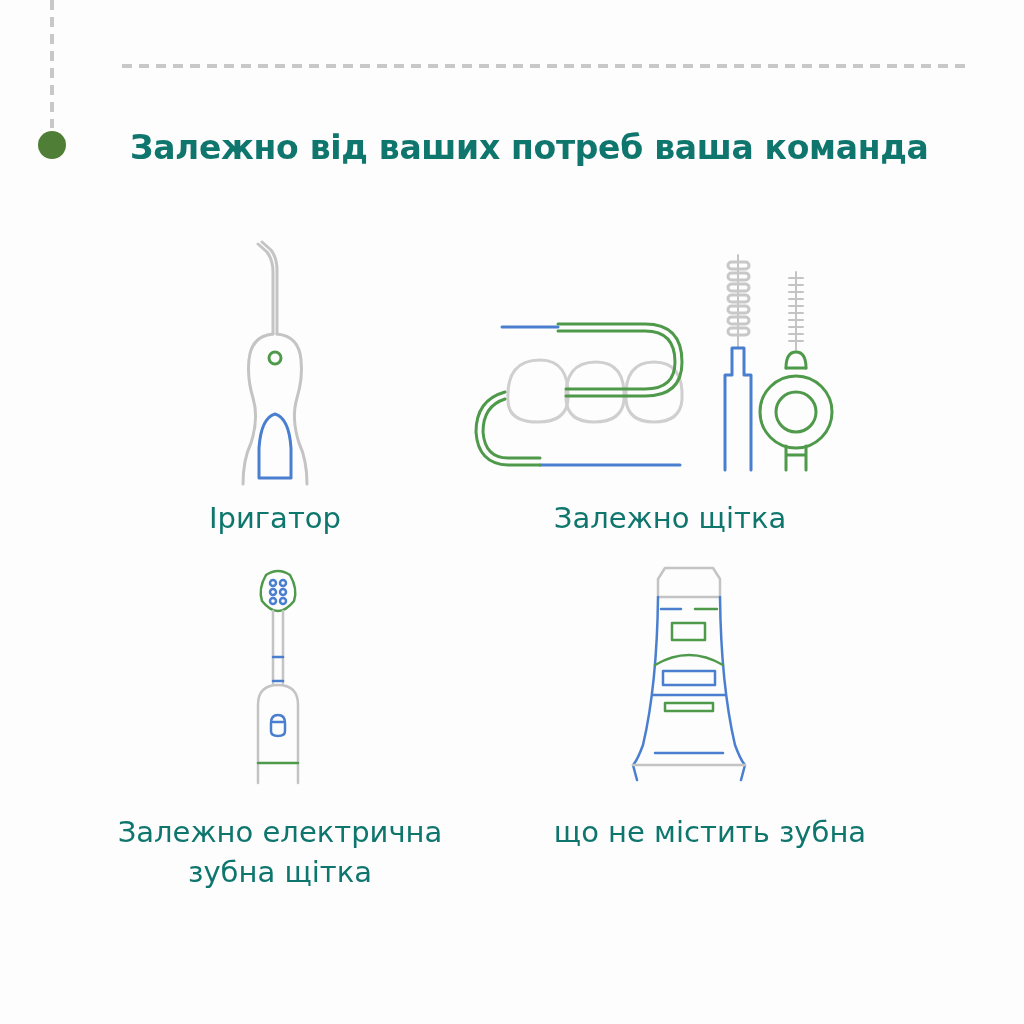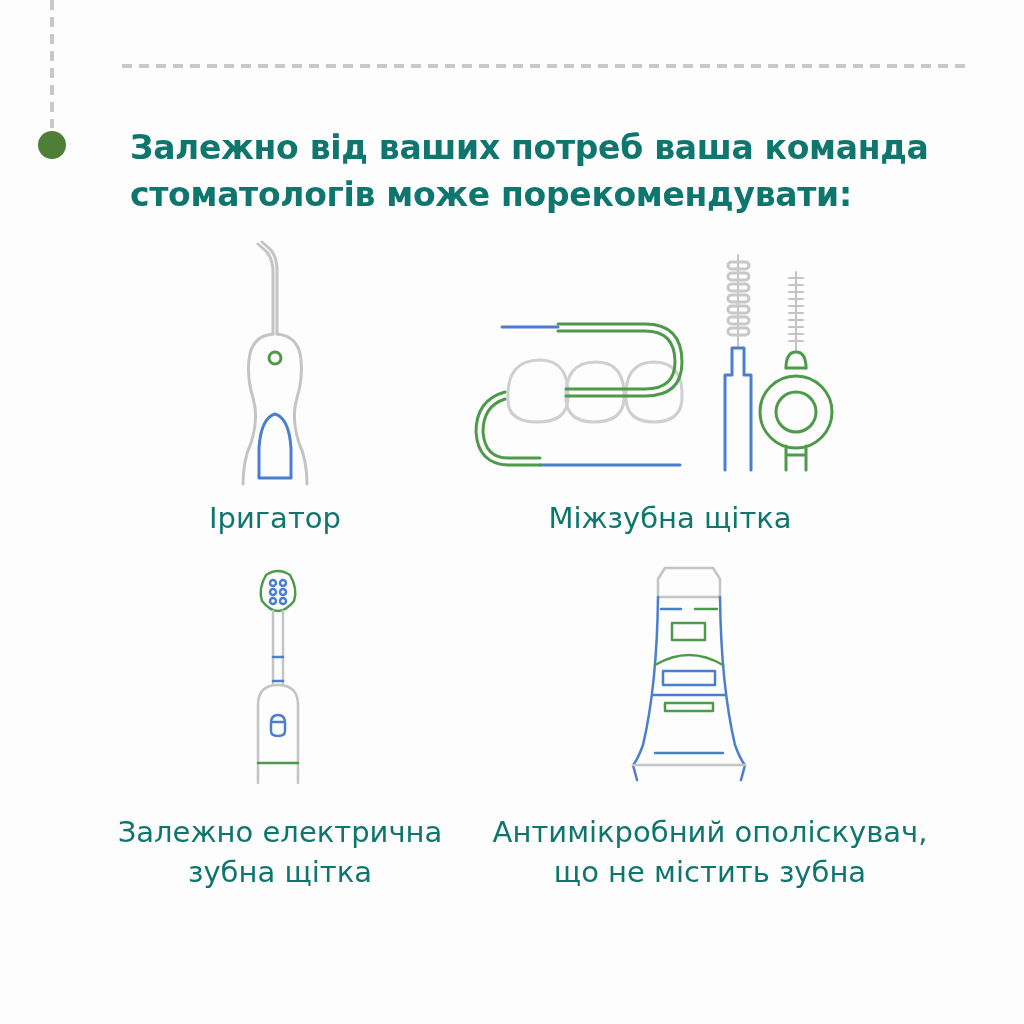--- a/index.html
+++ b/index.html
@@ -36,21 +36,20 @@
   </style>
 </head>
 <body>
 
 <div class="vline"></div>
 <div class="hline"></div>
 <div class="dot"></div>
 
 <div class="heading">
   <div>Залежно від ваших потреб ваша команда</div>
-  <div>стоматологів може порекомендувати:</div>
 </div>
 
 <svg class="icon" style="left:225px;top:238px" width="100" height="250" viewBox="0 0 100 250" fill="none" stroke-width="3" stroke-linecap="round" stroke-linejoin="round">
   <path d="M33 6 L42 14 Q48 22 48 34 L48 96" stroke="#c4c4c4"></path>
   <path d="M37 4 L46 12 Q52 20 52 32 L52 96" stroke="#c4c4c4"></path>
   <path d="M48 96 Q26 98 24 122 Q22 140 28 160 Q34 180 26 205 Q18 222 18 246" stroke="#c4c4c4"></path>
   <path d="M52 96 Q74 98 76 122 Q78 140 72 160 Q66 180 74 205 Q82 222 82 246" stroke="#c4c4c4"></path>
   <circle cx="50" cy="120" r="6" stroke="#4e9a4a"></circle>
   <path d="M34 240 L34 210 Q36 180 50 176 Q64 180 66 210 L66 240 Z" stroke="#4a7fd0"></path>
 </svg>
@@ -95,21 +94,21 @@
       <line x1="319" y1="91" x2="333" y2="91"></line>
   </g>
   <path d="M316 118 Q316 102 326 102 Q336 102 336 118" stroke="#4e9a4a"></path>
   <circle cx="326" cy="162" r="36" stroke="#4e9a4a"></circle>
   <circle cx="326" cy="162" r="20" stroke="#4e9a4a"></circle>
   <line x1="316" y1="118" x2="336" y2="118" stroke="#4e9a4a"></line>
   <path d="M316 196 L316 220 M336 196 L336 220 M316 205 L336 205" stroke="#4e9a4a"></path>
 </svg>
 
 <div class="label" style="left:180px;top:498px;width:190px">Іригатор</div>
-<div class="label" style="left:520px;top:498px;width:300px">Міжзубна щітка</div>
+<div class="label" style="left:520px;top:498px;width:300px">Залежно щітка</div>
 
 <svg class="icon" style="left:240px;top:565px" width="80" height="220" viewBox="0 0 80 220" fill="none" stroke-width="2.5" stroke-linecap="round" stroke-linejoin="round">
   <path d="M26 10 Q38 2 50 10 Q58 24 54 36 Q46 46 38 46 Q30 46 22 36 Q18 24 26 10 Z" stroke="#4e9a4a"></path>
   <g stroke="#4a7fd0">
     <circle cx="33" cy="18" r="3"></circle>
       <circle cx="43" cy="18" r="3"></circle>
     <circle cx="33" cy="27" r="3"></circle>
       <circle cx="43" cy="27" r="3"></circle>
     <circle cx="33" cy="36" r="3"></circle>
       <circle cx="43" cy="36" r="3"></circle>
@@ -136,15 +135,14 @@
   <line x1="28" y1="130" x2="100" y2="130" stroke="#4a7fd0"></line>
   <rect x="40" y="138" width="48" height="8" stroke="#4e9a4a"></rect>
   <line x1="30" y1="188" x2="98" y2="188" stroke="#4a7fd0"></line>
 </svg>
 
 <div class="label" style="left:100px;top:812px;width:360px">
   <div>Залежно електрична</div>
   <div>зубна щітка</div>
 </div>
 <div class="label" style="left:460px;top:812px;width:500px">
-  <div>Антимікробний ополіскувач,</div>
   <div>що не містить зубна</div>
 </div>
 
 </body></html>

